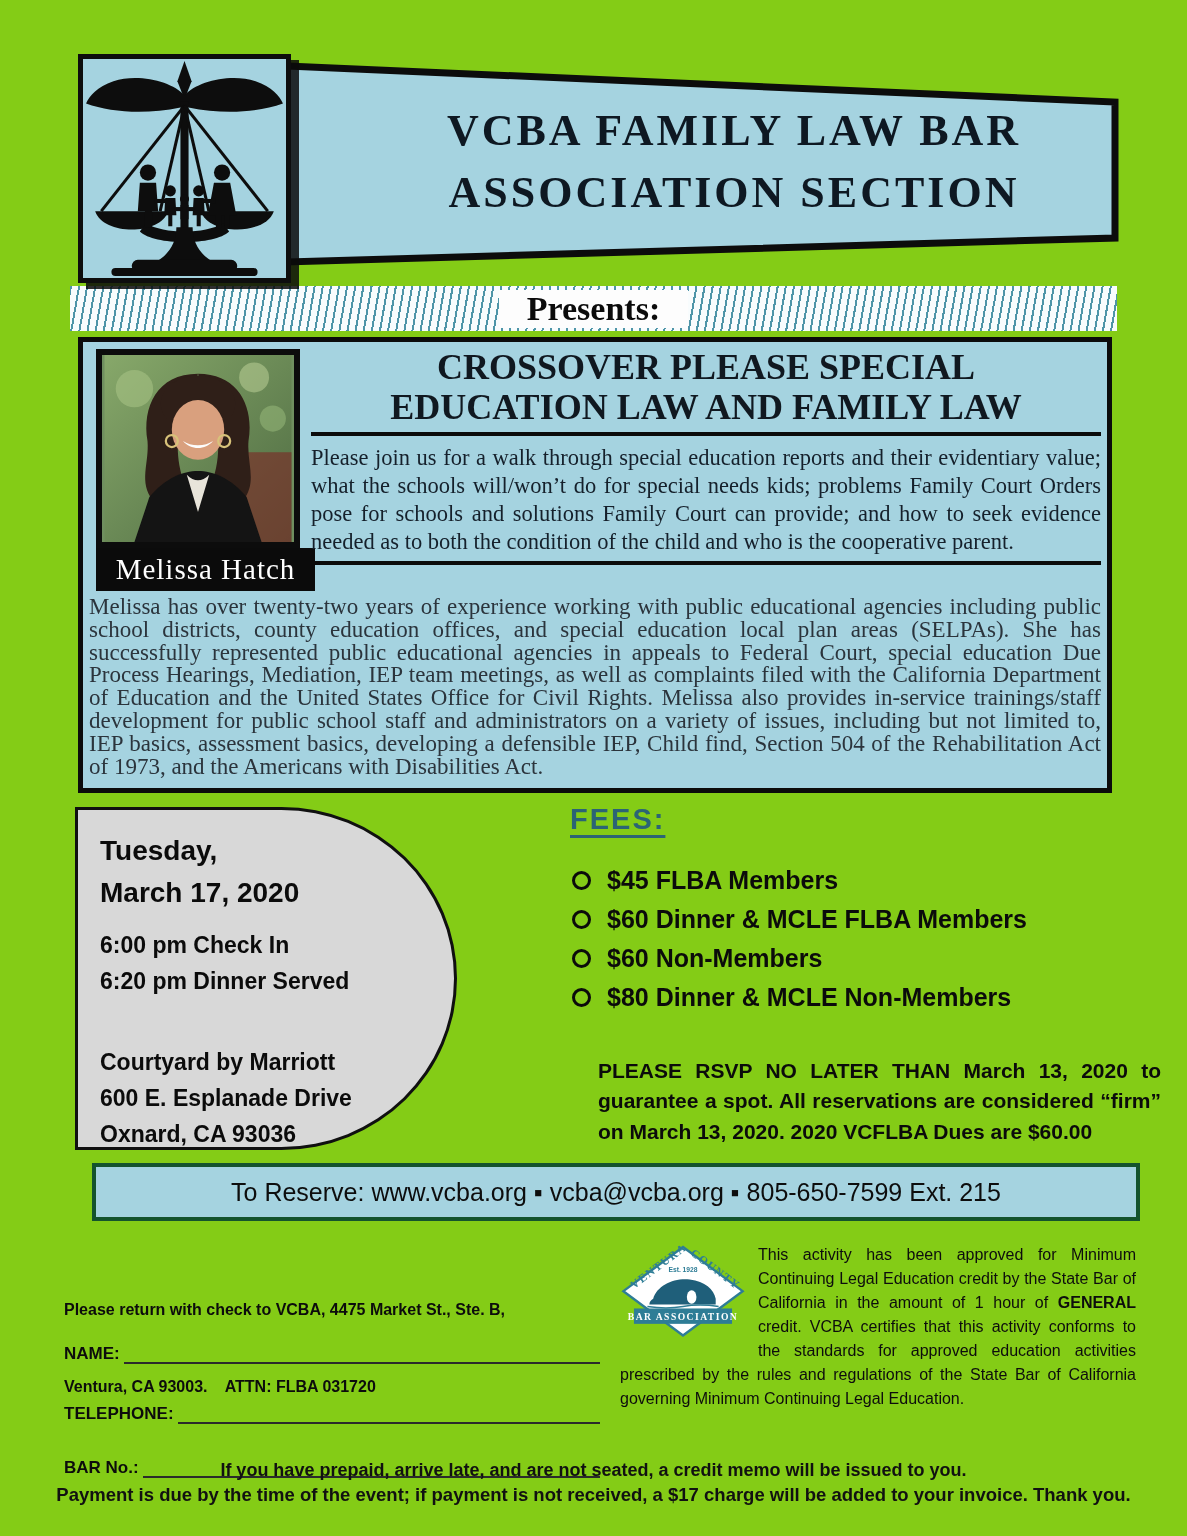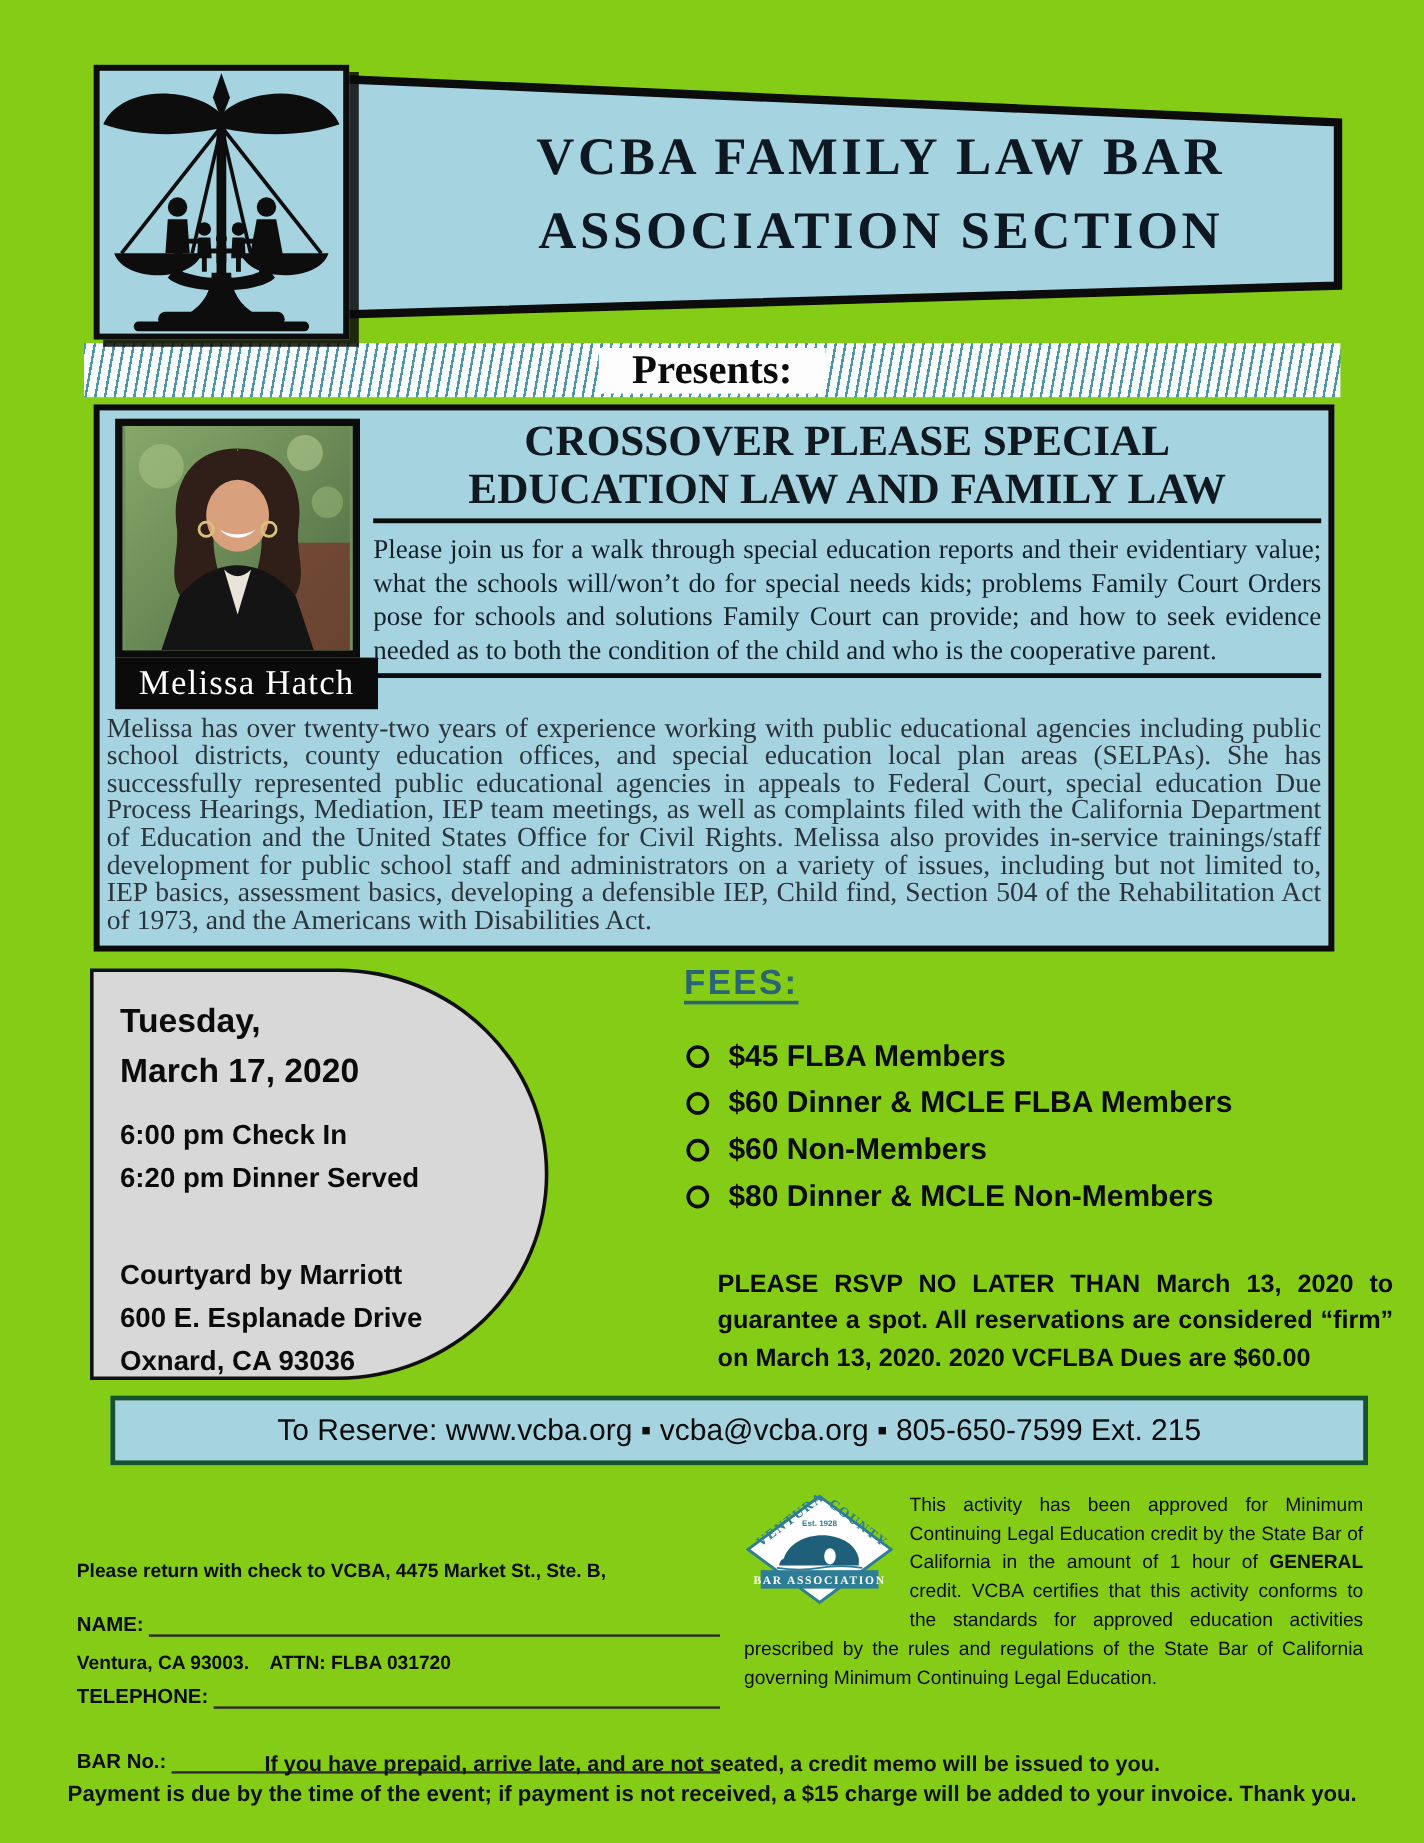--- a/index.html
+++ b/index.html
@@ -254,15 +254,15 @@
         <ellipse cx="74" cy="54" rx="5" ry="7" fill="#ffffff"></ellipse>
         <path d="M28,64 Q48,67 65,64 T102,64" stroke="#2e7d96" stroke-width="1.5" fill="none"></path>
         <rect x="14" y="66" width="102" height="16" fill="#2e7d96"></rect>
         <text x="65" y="78" text-anchor="middle" font-family="Liberation Serif, serif" font-size="10" font-weight="bold" fill="#ffffff" letter-spacing="1.5">BAR ASSOCIATION</text>
       </svg>
     </span>
     <span>This activity has been approved for Minimum Continuing Legal Education credit by the State Bar of California in the amount of 1 hour of </span><span class="mcle-bold">GENERAL</span><span> credit. VCBA certifies that this activity conforms to the standards for approved education activities prescribed by the rules and regulations of the State Bar of California governing Minimum Continuing Legal Education.</span>
   </div>
 
   <div class="footer-line1">If you have prepaid, arrive late, and are not seated, a credit memo will be issued to you.</div>
-  <div class="footer-line2">Payment is due by the time of the event; if payment is not received, a $15 charge will be added to your invoice. Thank you.</div>
+  <div class="footer-line2">Payment is due by the time of the event; if payment is not received, a $17 charge will be added to your invoice. Thank you.</div>
 
 </div>
 
 </body></html>

